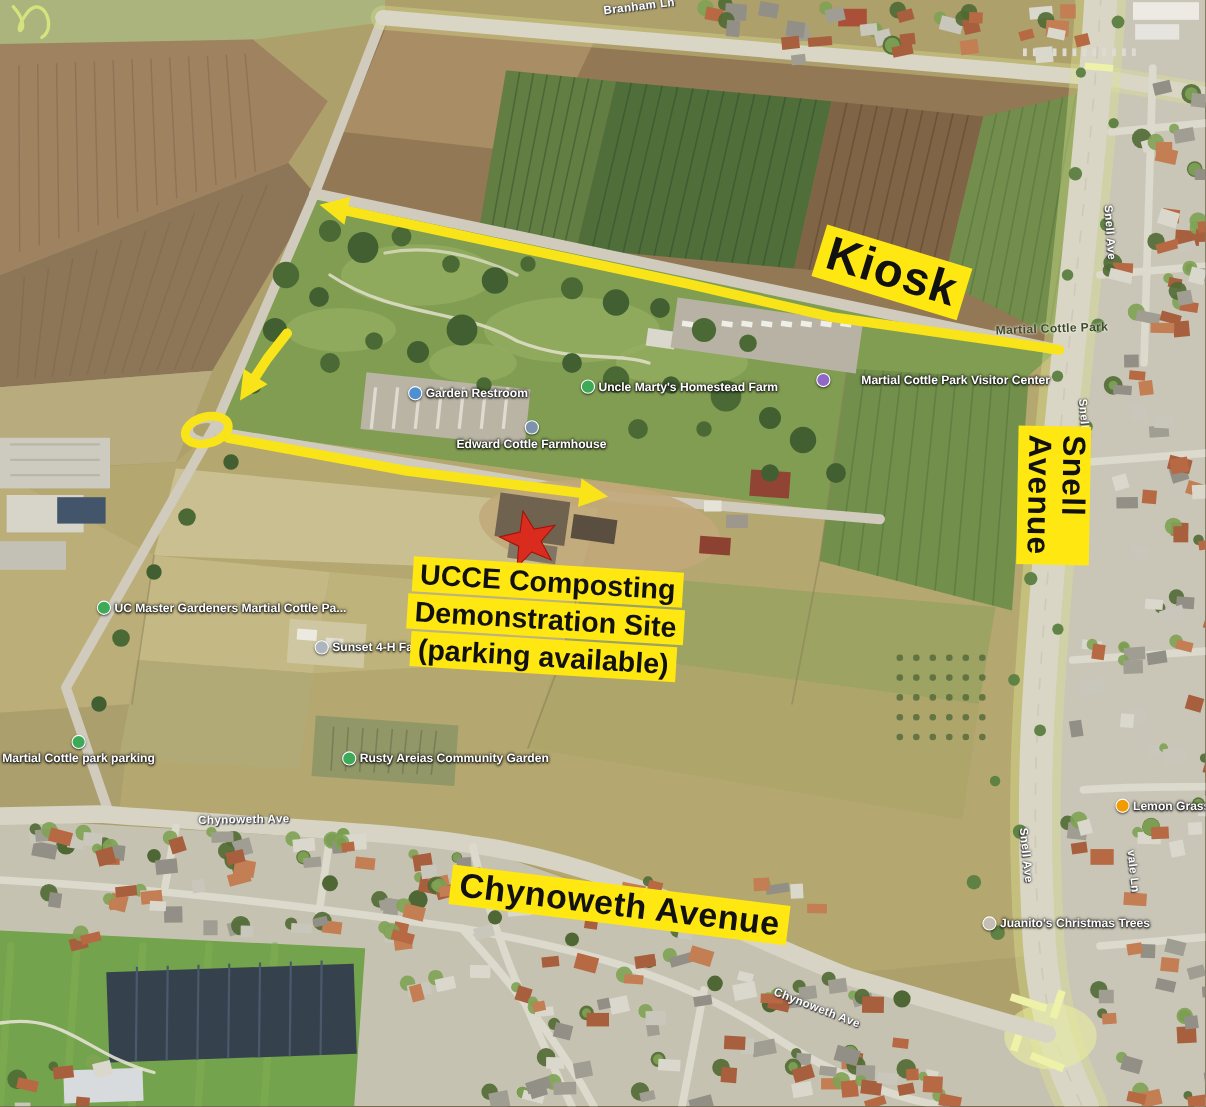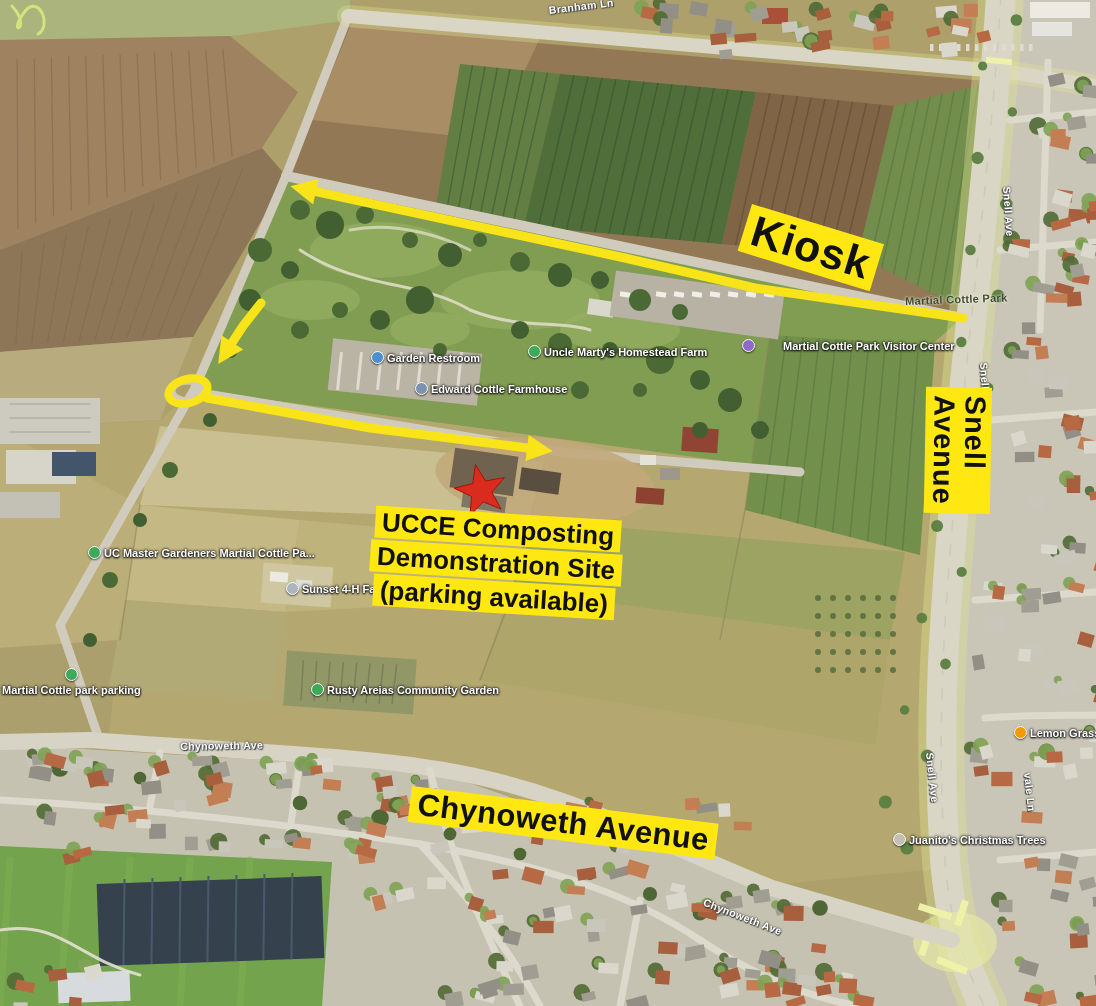--- a/index.html
+++ b/index.html
@@ -783,21 +783,21 @@
       <div class="maplabel " style="left: 180px; top: 740px; transform-origin: 0px 0px; transform: rotate(-1deg);">
         <span class="street-text">Chynoweth Ave</span>
       </div>
       <div class="maplabel " style="left: 706px; top: 896px; transform-origin: 0px 0px; transform: rotate(21deg);">
         <span class="street-text">Chynoweth Ave</span>
       </div>
       <div class="maplabel " style="left: 371px; top: 351px; transform-origin: 0px 0px;">
         <span class="poi-dot" style="background: rgb(78, 143, 209);"></span>
         <span class="poi-text">Garden Restroom</span>
       </div>
-      <div class="maplabel " style="left: 415px; top: 382px; transform-origin: 0px 0px;">
+      <div class="maplabel " style="left: 415px; top: 382px; transform-origin: 0px 0px; flex-direction: column;">
         <span class="poi-dot" style="background: rgb(125, 147, 173);"></span>
         <span class="poi-text">Edward Cottle Farmhouse</span>
       </div>
       <div class="maplabel " style="left: 528px; top: 345px; transform-origin: 0px 0px;">
         <span class="poi-dot" style="background: rgb(61, 170, 88);"></span>
         <span class="poi-text">Uncle Marty's Homestead Farm</span>
       </div>
       <div class="maplabel " style="left: 742px; top: 339px; transform-origin: 0px 0px; gap: 28px;">
         <span class="poi-dot" style="background: rgb(144, 105, 200);"></span>
         <span class="poi-text">Martial Cottle Park Visitor Center</span>

